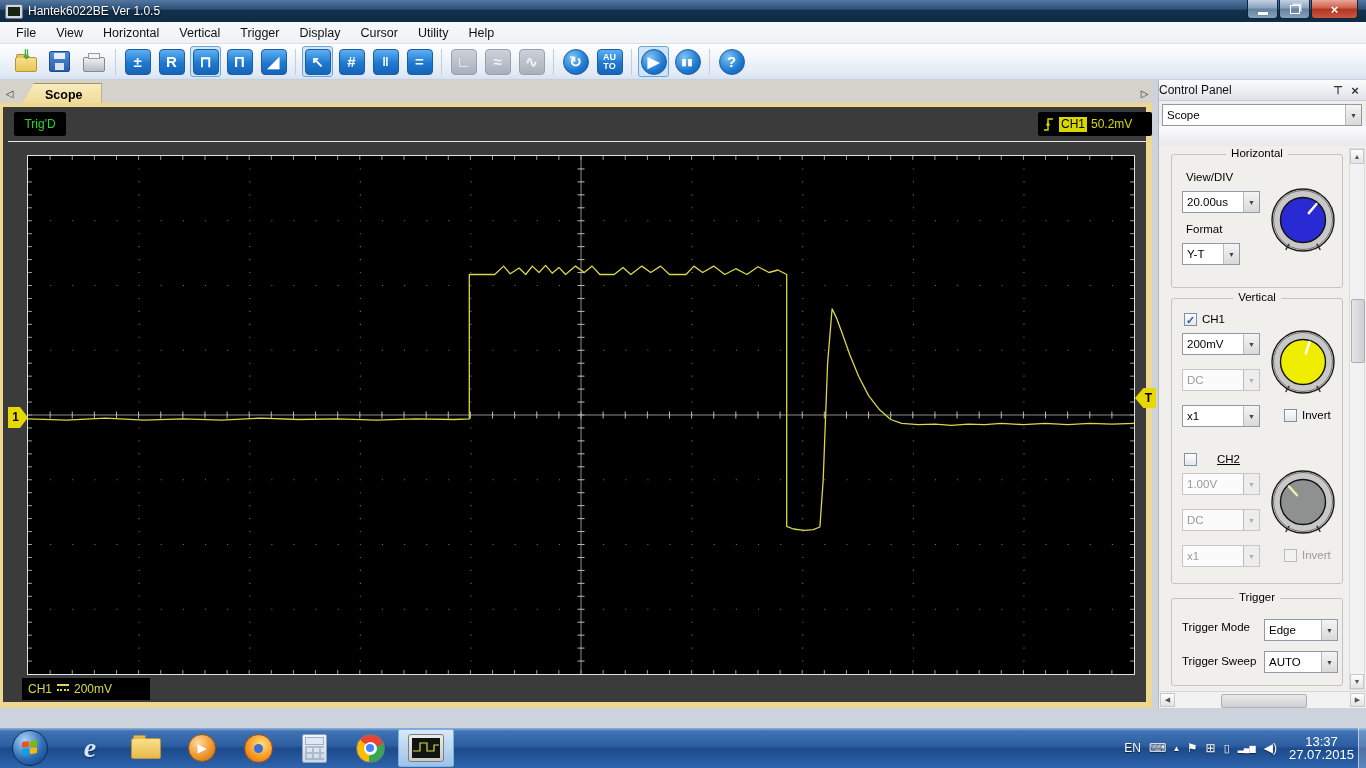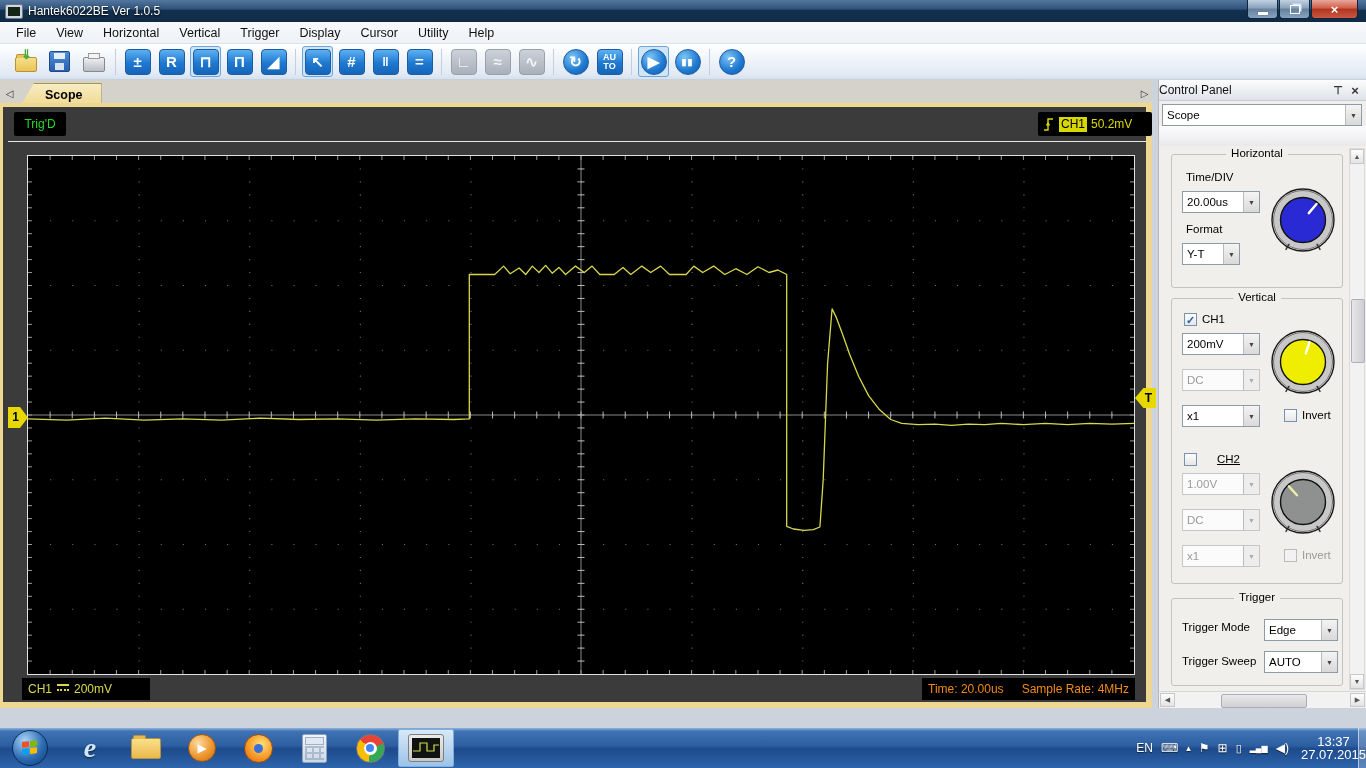--- a/index.html
+++ b/index.html
@@ -558,42 +558,38 @@
       </svg>
   </div>
   <div class="chmark">1</div>
   <div class="tmark">T</div>
 
   <div class="crt-status-l">
     <span>CH1</span>
     <span class="dcsym"></span>
     <span>200mV</span>
   </div>
-  <div class="crt-status-r">
-    <span>Time: 20.00us</span>
-    <span>Sample Rate: 4MHz</span>
-  </div>
 
   <div class="cpanel">
     <div class="cp-header">
       <span class="cp-title">Control Panel</span>
       <span class="cp-pin">⊤</span>
       <span class="cp-close">×</span>
     </div>
     <div class="combo" style="left:3px;top:24px;width:200px;">
       <span class="combo-text">Scope</span>
         <span class="combo-btn">▼</span>
     </div>
     <div class="cp-strip"></div>
 
     <div class="cp-body">
 
       <div class="gbox" style="left:12px;top:8px;width:170px;height:132px;">
         <span class="gtitle">Horizontal</span>
-        <span class="lbl" style="left:14px;top:16px;">Time/DIV</span>
+        <span class="lbl" style="left:14px;top:16px;">View/DIV</span>
         <div class="combo" style="left:10px;top:36px;width:78px;">
           <span class="combo-text">20.00us</span>
             <span class="combo-btn">▼</span>
         </div>
         <span class="lbl" style="left:14px;top:68px;">Format</span>
         <div class="combo" style="left:10px;top:88px;width:58px;">
           <span class="combo-text">Y-T</span>
             <span class="combo-btn">▼</span>
         </div>
         <div class="knob" style="left:96px;top:30px;"><svg width="70" height="70" viewBox="0 0 70 70">
@@ -717,21 +713,21 @@
           <span class="chrome"></span>
         </div>
         <div class="tb-app active">
           <span class="scope-ico">
             <span class="scope-scr"><svg width="28" height="20">
                 <polyline points="1,13 8,13 8,5 15,5 15,13 22,13 22,7 27,7" fill="none" stroke="#d8d84a" stroke-width="1.2"></polyline>
               </svg></span>
           </span>
         </div>
       </div>
-    <div class="tray" id="tray" style="padding-right: 0;">
+    <div class="tray" id="tray" style="padding-right: 12px;">
         <span class="tray-item">EN</span>
         <span class="tray-item">⌨</span>
         <span class="tray-item" style="font-size: 9px;">▴</span>
         <span class="tray-item">⚑</span>
         <span class="tray-item">⊞</span>
         <span class="tray-item" style="font-size: 11px;">▯</span>
         <span class="tray-item" style="font-size: 8px;">▂▄▆</span>
         <span class="tray-item">◀)</span>
         <span class="tray-clock">
           <div>13:37</div>

